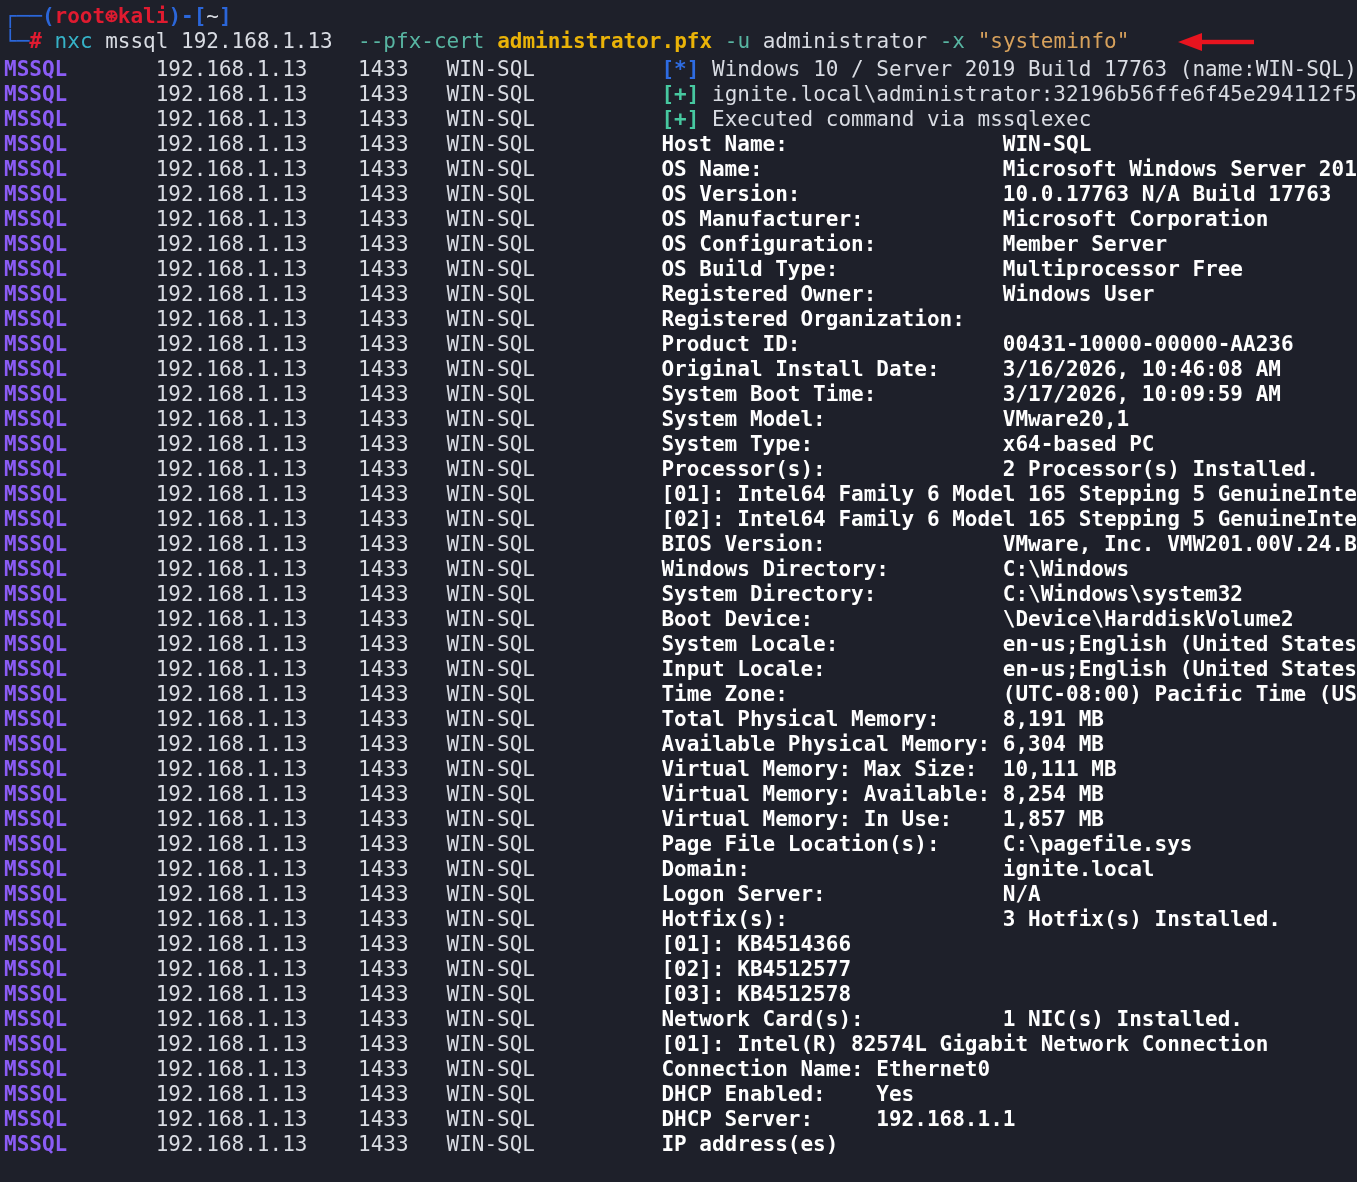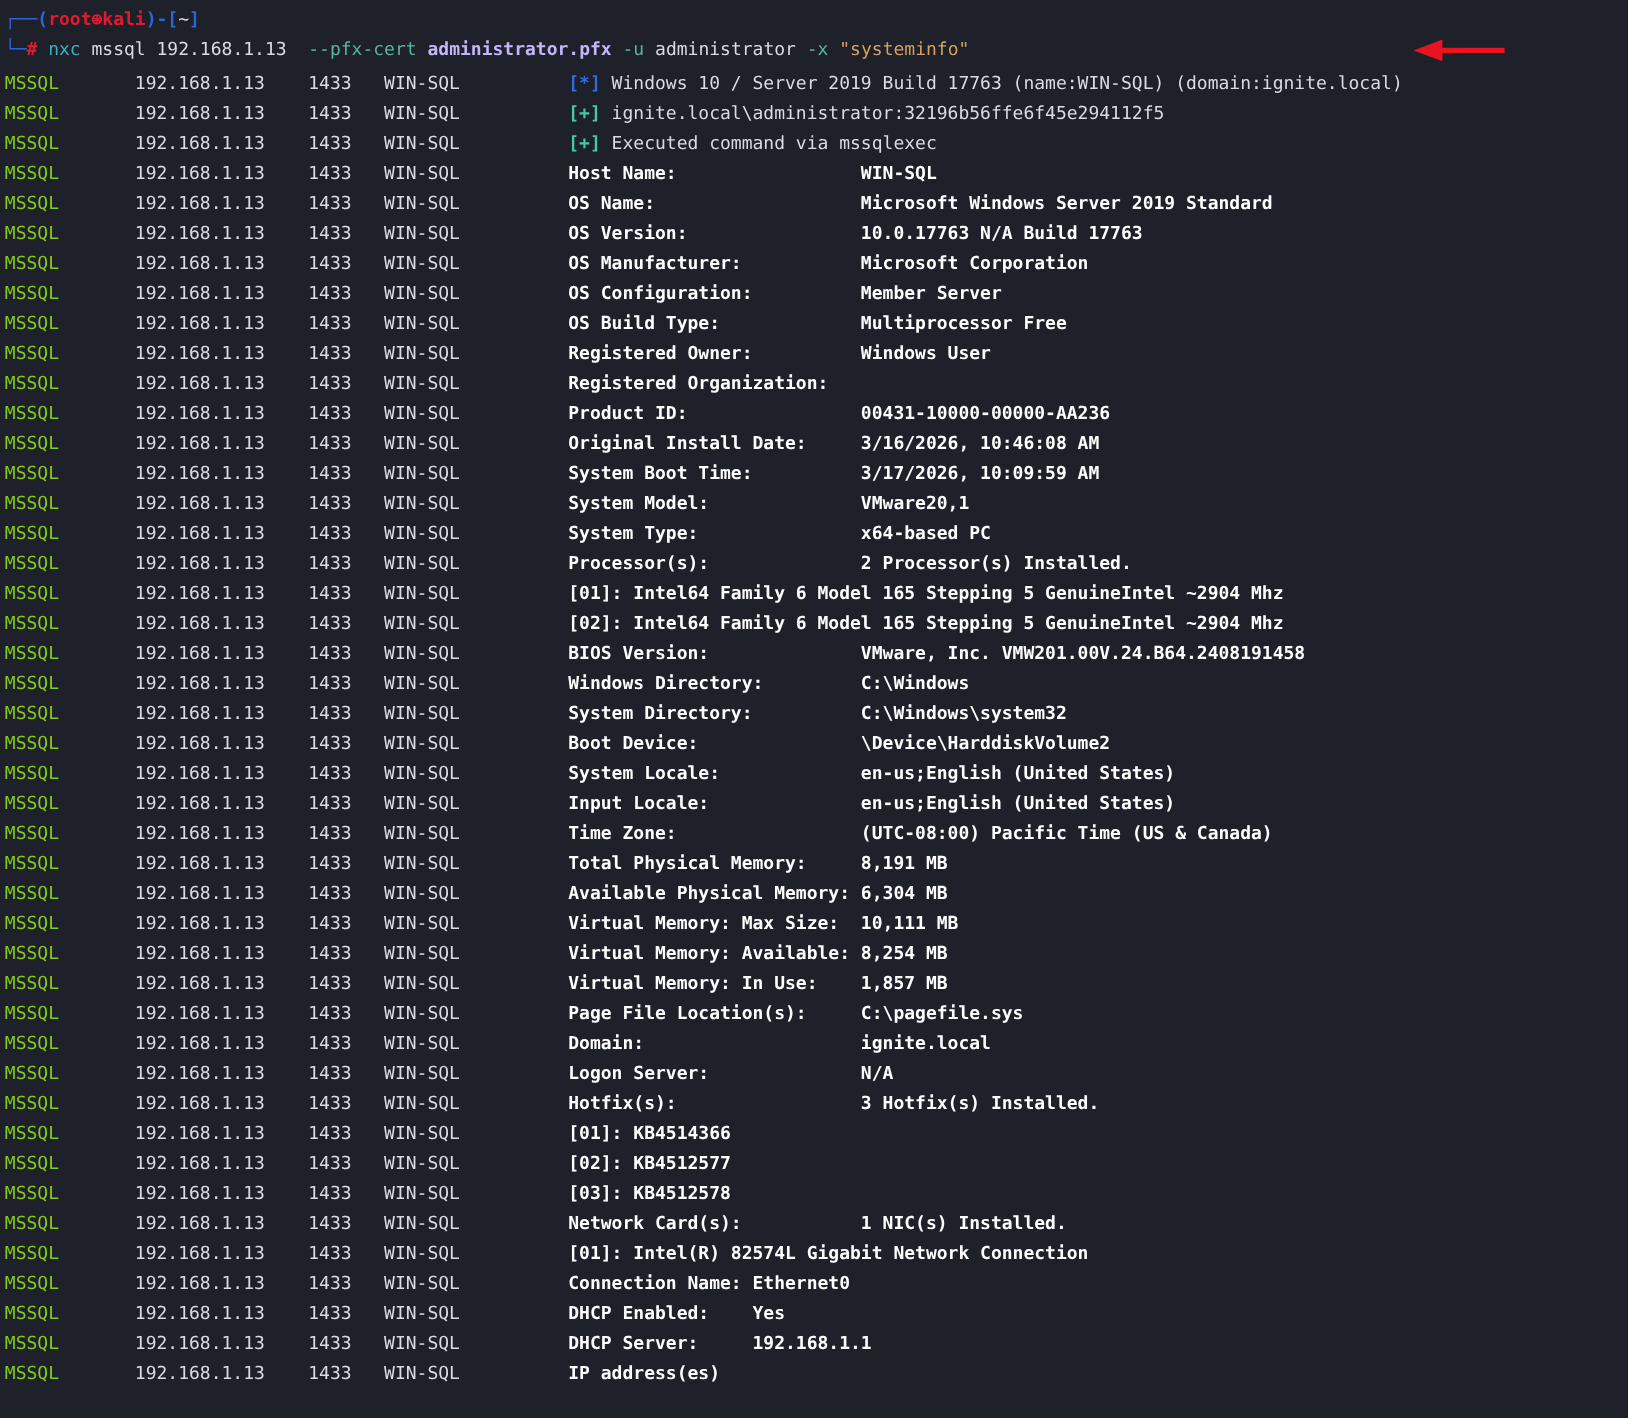--- a/index.html
+++ b/index.html
@@ -2,45 +2,45 @@
 <html><head>
 <meta charset="utf-8">
 <style>
   html,body{margin:0;padding:0;background:#1e202a;}
   .screen{
     position:relative;
     width:1357px;height:1182px;
     background:#1e202a;
     overflow:hidden;
     font-family:"DejaVu Sans Mono",monospace;
-    font-size:15px;
+    font-size:21px;
     line-height:25px;
     padding:4px 0 0 4px;
     box-sizing:border-box;
     color:#d9dce3;
   }
   .line{height:25px;white-space:pre;overflow:hidden;}
   .row{height:25px;white-space:pre;overflow:hidden;}
   #rows{margin-top:3px;}
   .cell{display:inline-block;white-space:pre;vertical-align:top;}
-  .proto{width:12ch;color:#84cc16;font-weight:normal;}
+  .proto{width:12ch;color:#8b5cf6;font-weight:bold;}
   .ip{width:16ch;}
   .port{width:7ch;}
   .host{width:17ch;}
   .content{white-space:pre;}
   .orange{color:#ffffff;font-weight:bold;}
   .star{color:#2e6ce2;font-weight:bold;}
   .plus{color:#47c8a0;font-weight:bold;}
   .plain{color:#d9dce3;}
   .blue{color:#2b66d9;font-weight:bold;}
   .red{color:#e01b30;font-weight:bold;}
   .sym{color:#e01b30;font-weight:bold;font-family:"DejaVu Sans Mono","DejaVu Sans",monospace;}
   .cyan{color:#36b2c7;}
   .teal{color:#58b5a2;}
-  .boldwhite{color:#c4b5fd;font-weight:bold;}
+  .boldwhite{color:#eab308;font-weight:bold;}
   .amber{color:#d7a15c;}
   .arrow{position:absolute;left:1178px;top:33px;}
 </style>
 </head>
 <body>
 
 <div class="screen">
   <div class="line"><span class="blue">┌──(</span><span class="red">root</span><span class="sym">⊛</span><span class="red">kali</span><span class="blue">)-[</span><span class="plain">~</span><span class="blue">]</span></div>
   <div class="line"><span class="blue">└─</span><span class="red">#</span><span class="plain"> </span><span class="cyan">nxc</span><span class="plain"> mssql 192.168.1.13  </span><span class="teal">--pfx-cert</span><span class="plain"> </span><span class="boldwhite">administrator.pfx</span><span class="plain"> </span><span class="teal">-u</span><span class="plain"> administrator </span><span class="teal">-x</span><span class="plain"> </span><span class="amber">"systeminfo"</span></div>
   <div id="rows">

